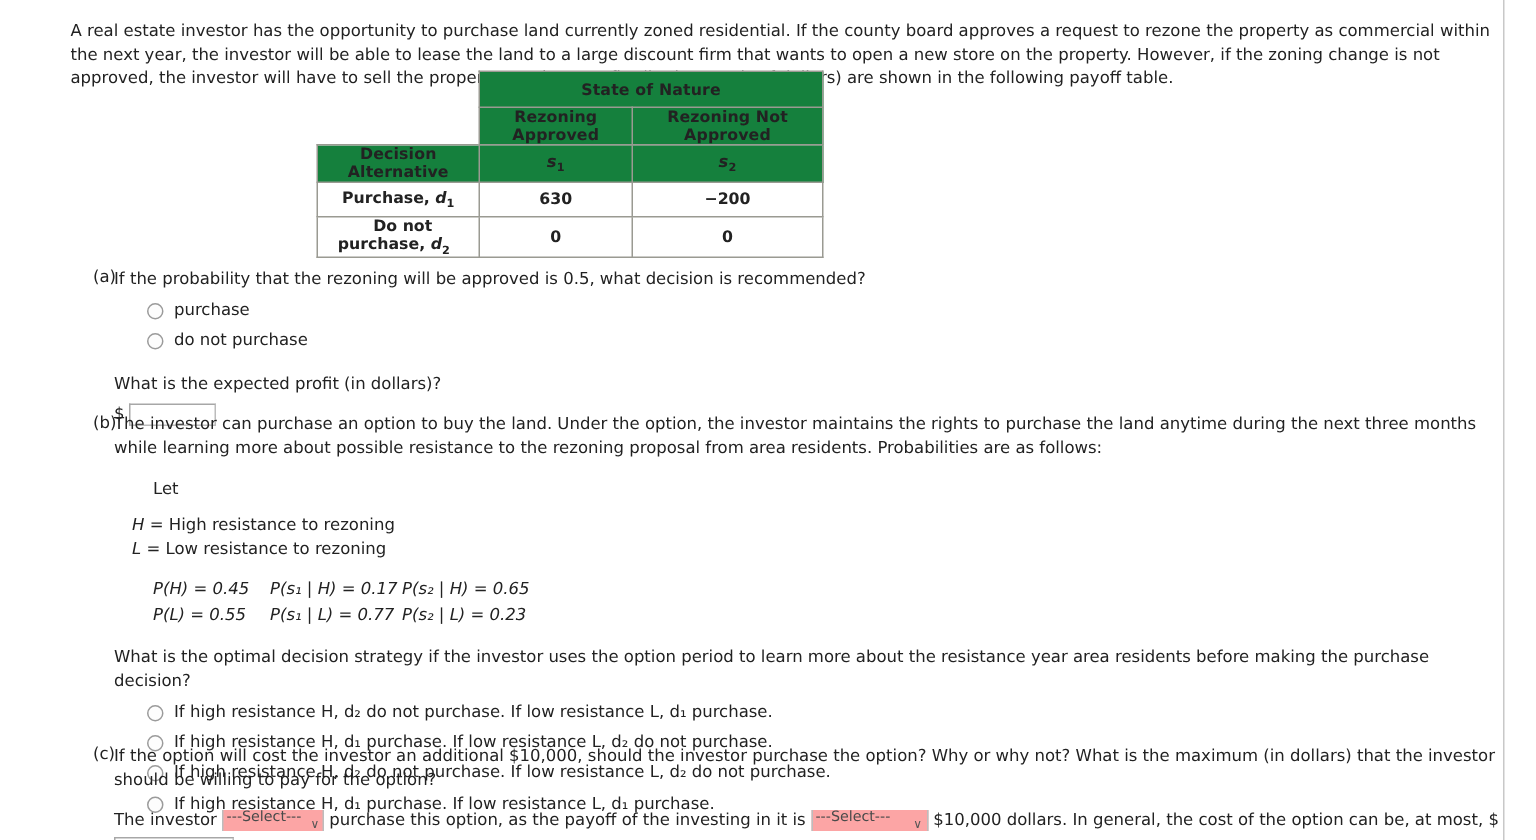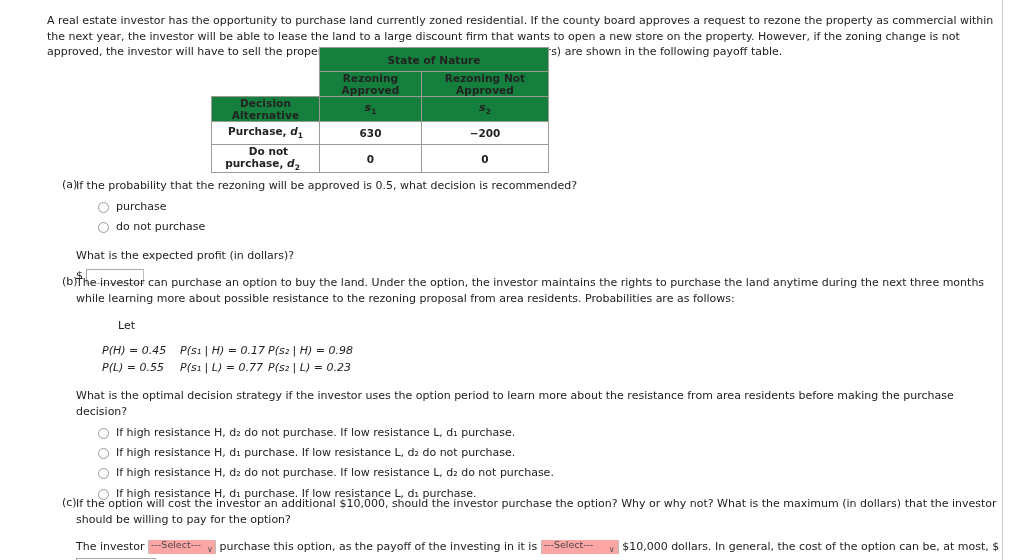--- a/index.html
+++ b/index.html
@@ -131,21 +131,21 @@
     display: inline-block;
   }
   .txtbox.wide { width: 78px; height: 14px; }
 
   
   .letblock {
     margin-left: 26px;
     margin-top: 12px;
     font-size: 11px;
   }
-  .let-word { margin-left: 30px; }
+  .let-word { margin-left: 14px; }
   .defs { margin-top: 10px; line-height: 1.45; }
   .probs {
     margin-top: 10px;
     margin-left: 14px;
     line-height: 1.55;
   }
   .probs .col1 { display: inline-block; width: 78px; }
   .probs .col2 { display: inline-block; width: 88px; }
   .probs .col3 { display: inline-block; }
 
@@ -244,32 +244,36 @@
   </div>
 
   <div class="part" style="left:62px; top:275px; width:940px;">
     <span class="part-label">(b)</span>
     <div class="part-body">
       <span class="qline">The investor can purchase an option to buy the land. Under the option, the investor maintains the rights to purchase the land anytime during the next three months while learning more about possible resistance to the rezoning proposal from area residents. Probabilities are as follows:</span>
     </div>
 
     <div class="letblock">
       <div class="let-word">Let</div>
+      <div class="defs">
+        <div><i>H</i><span> = High resistance to rezoning</span></div>
+        <div><i>L</i><span> = Low resistance to rezoning</span></div>
+      </div>
       <div class="probs">
         <div>
-          <i class="col1">P(H) = 0.45</i><i class="col2">P(s₁ | H) = 0.17</i><i class="col3">P(s₂ | H) = 0.98</i>
+          <i class="col1">P(H) = 0.45</i><i class="col2">P(s₁ | H) = 0.17</i><i class="col3">P(s₂ | H) = 0.65</i>
         </div>
         <div>
           <i class="col1">P(L) = 0.55</i><i class="col2">P(s₁ | L) = 0.77</i><i class="col3">P(s₂ | L) = 0.23</i>
         </div>
       </div>
     </div>
 
     <div class="part-body" style="margin-top:12px;">
-      <span class="qline">What is the optimal decision strategy if the investor uses the option period to learn more about the resistance from area residents before making the purchase decision?</span>
+      <span class="qline">What is the optimal decision strategy if the investor uses the option period to learn more about the resistance year area residents before making the purchase decision?</span>
 
       <div class="opt">
         <span class="radio"></span>
         <span class="opt-text">If high resistance H, d₂ do not purchase. If low resistance L, d₁ purchase.</span>
       </div>
       <div class="opt">
         <span class="radio"></span>
         <span class="opt-text">If high resistance H, d₁ purchase. If low resistance L, d₂ do not purchase.</span>
       </div>
       <div class="opt">

